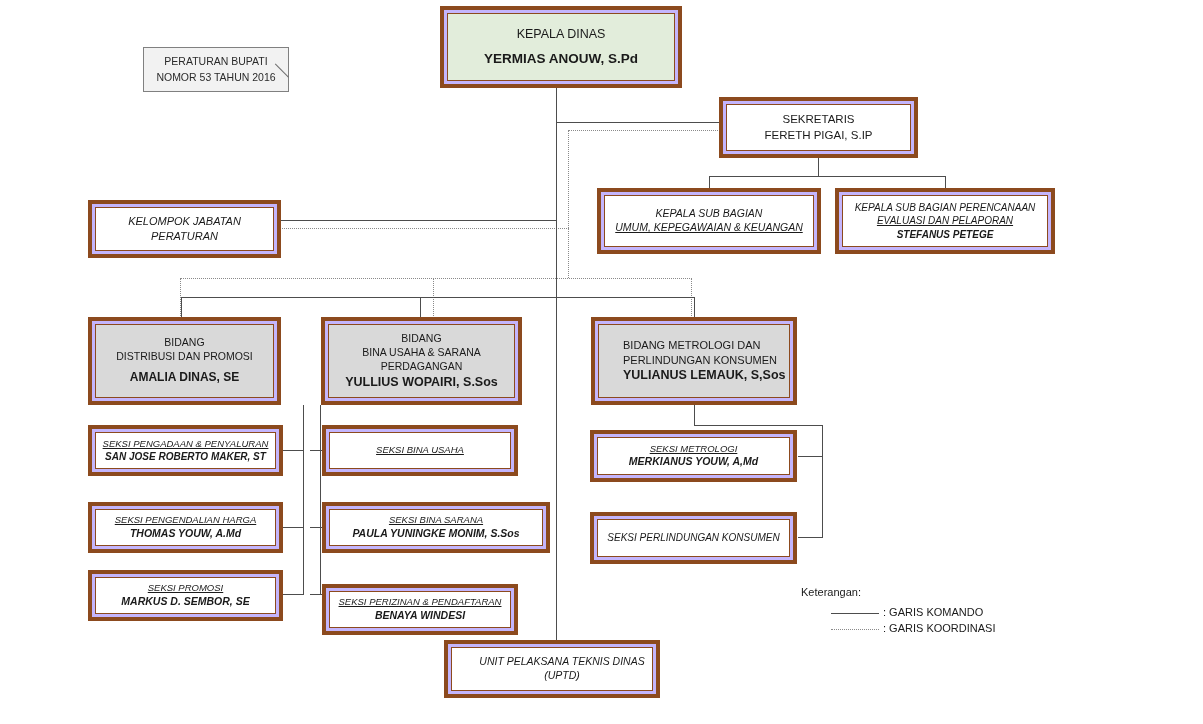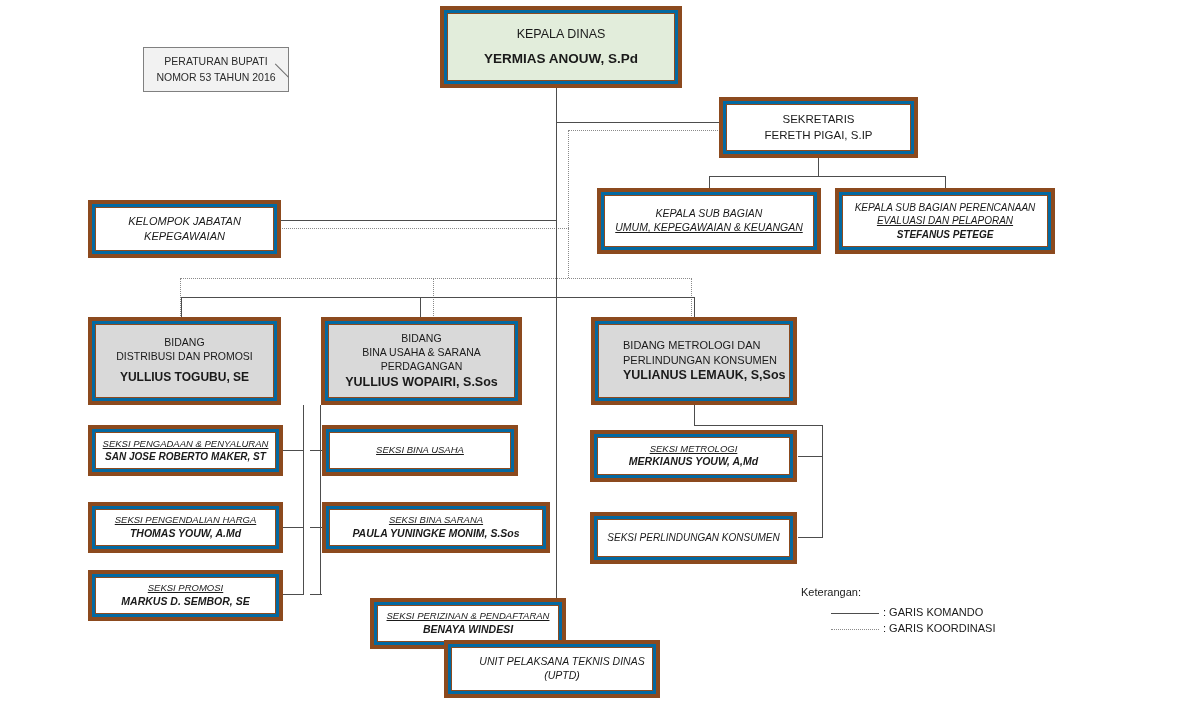--- a/index.html
+++ b/index.html
@@ -13,21 +13,21 @@
     height:724px;
     background:#ffffff;
     overflow:hidden;
   }
 
   
   .box{
     position:absolute;
     box-sizing:border-box;
     border:4px solid #8c4a1e;
-    background:#0369a1;
+    background:#c4b5fd;
     padding:3px;
     z-index:5;
   }
   .box > .inner{
     box-sizing:border-box;
     width:100%;
     height:100%;
     border:1px solid #8c4a1e;
     background:#ffffff;
     display:flex;
@@ -189,30 +189,30 @@
   <div class="box" style="left:597px; top:188px; width:224px; height:66px;">
     <div class="inner" style="font-size:10.5px;">
       <span class="ln t-it">KEPALA SUB BAGIAN</span>
       <span class="ln t-it u">UMUM, KEPEGAWAIAN &amp; KEUANGAN</span>
     </div>
   </div>
 
   <div class="box" style="left:88px; top:200px; width:193px; height:58px;">
     <div class="inner" style="font-size:11px;">
       <span class="ln t-it">KELOMPOK JABATAN</span>
-      <span class="ln t-it">KEPEGAWAIAN</span>
+      <span class="ln t-it">PERATURAN</span>
     </div>
   </div>
 
   <div class="box fill-gray" style="left:88px; top:317px; width:193px; height:88px;">
     <div class="inner" style="font-size:10.5px;">
       <span class="ln t-reg">BIDANG</span>
       <span class="ln t-reg">DISTRIBUSI DAN PROMOSI</span>
       <span class="sp"></span>
-      <span class="ln t-bold" style="font-size:12px;">YULLIUS TOGUBU, SE</span>
+      <span class="ln t-bold" style="font-size:12px;">AMALIA DINAS, SE</span>
     </div>
   </div>
 
   <div class="box fill-gray" style="left:321px; top:317px; width:201px; height:88px;">
     <div class="inner" style="font-size:10.5px;">
       <span class="ln t-reg">BIDANG</span>
       <span class="ln t-reg">BINA USAHA &amp; SARANA</span>
       <span class="ln t-reg">PERDAGANGAN</span>
       <span class="ln t-bold" style="font-size:12.5px;">YULLIUS WOPAIRI, S.Sos</span>
     </div>
@@ -253,21 +253,21 @@
     </div>
   </div>
 
   <div class="box" style="left:322px; top:502px; width:228px; height:51px;">
     <div class="inner" style="font-size:9.5px;">
       <span class="ln t-it u">SEKSI BINA SARANA</span>
       <span class="ln t-bit" style="font-size:10.5px;">PAULA YUNINGKE MONIM, S.Sos</span>
     </div>
   </div>
 
-  <div class="box" style="left:322px; top:598px; width:196px; height:51px;margin-left:48px;">
+  <div class="box" style="left:322px; top:584px; width:196px; height:51px;">
     <div class="inner" style="font-size:9.5px;">
       <span class="ln t-it u">SEKSI PERIZINAN &amp; PENDAFTARAN</span>
       <span class="ln t-bit" style="font-size:10.5px;">BENAYA WINDESI</span>
     </div>
   </div>
 
   <div class="box" style="left:590px; top:430px; width:207px; height:52px;">
     <div class="inner" style="font-size:9.5px;">
       <span class="ln t-it u">SEKSI METROLOGI</span>
       <span class="ln t-bit" style="font-size:10.5px;">MERKIANUS YOUW, A,Md</span>

